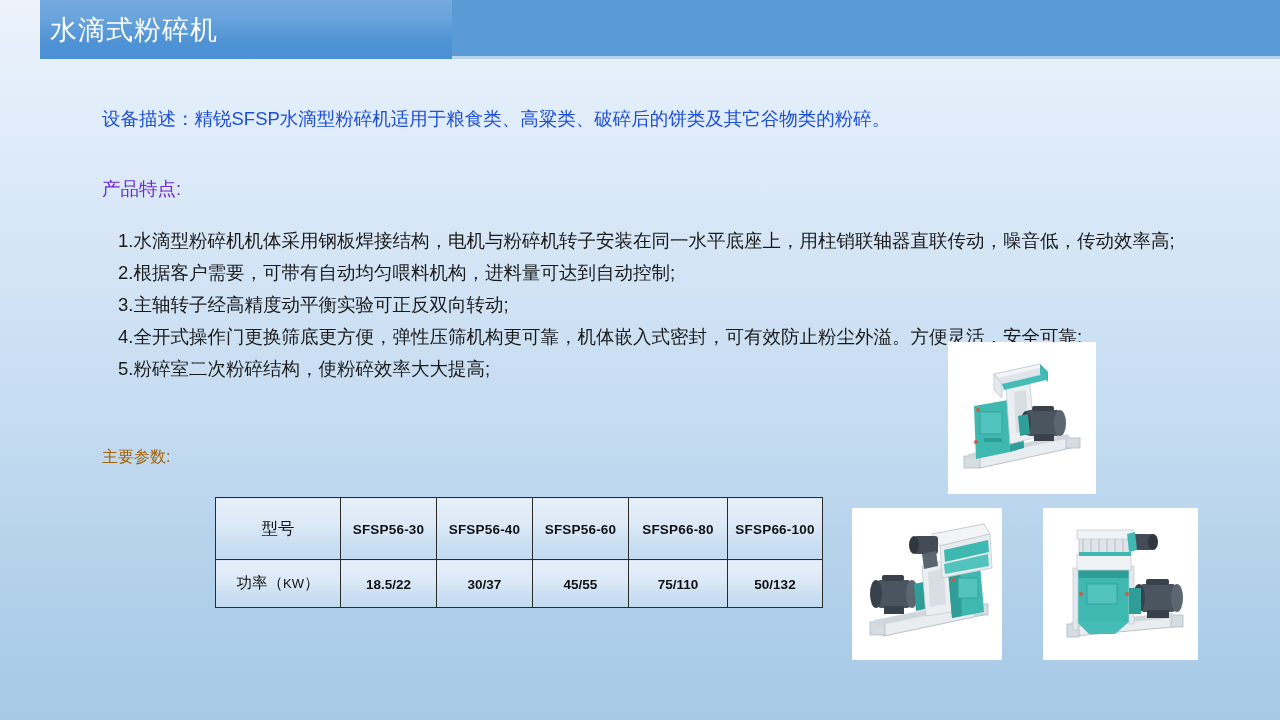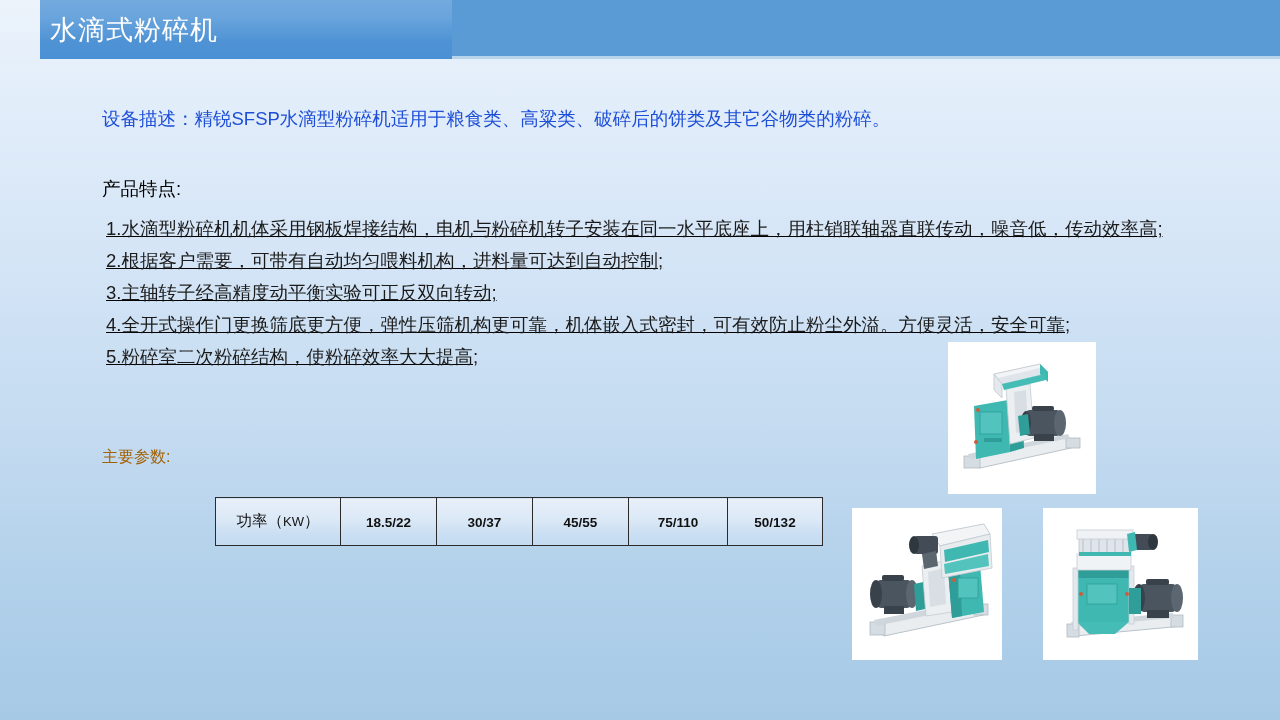--- a/index.html
+++ b/index.html
@@ -70,31 +70,30 @@
     line-height: 26px;
     color: #1d4ed8;
     white-space: nowrap;
   }
   .features-title {
     position: absolute;
     left: 102px;
     top: 176px;
     font-size: 18.5px;
     line-height: 26px;
-    color: #000000;
+    color: #6d28d9;
     white-space: nowrap;
   }
   .features-list {
     position: absolute;
     left: 102px;
     top: 209px;
-    margin: 4px;
+    margin: 16px;
     padding: 0;
     list-style: none;
-    text-decoration: underline;
   }
   .features-list li {
     font-size: 18.5px;
     line-height: 32px;
     color: #1a1a1a;
     white-space: nowrap;
   }
   .params-title {
     position: absolute;
     left: 102px;
@@ -185,20 +184,40 @@
     <li>3.主轴转子经高精度动平衡实验可正反双向转动;</li>
     <li>4.全开式操作门更换筛底更方便，弹性压筛机构更可靠，机体嵌入式密封，可有效防止粉尘外溢。方便灵活，安全可靠;</li>
     <li>5.粉碎室二次粉碎结构，使粉碎效率大大提高;</li>
   </ul>
 
   <div class="params-title">主要参数:</div>
 
   <div class="spec-table-wrap">
     <table class="spec-table">
       <tbody>
+        <tr class="row-head">
+          <td class="col-label">
+            <span class="cell-label-head">型号</span>
+          </td>
+          <td class="col-v1">
+            <span class="cell-model">SFSP56-30</span>
+          </td>
+          <td class="col-v2">
+            <span class="cell-model">SFSP56-40</span>
+          </td>
+          <td class="col-v3">
+            <span class="cell-model">SFSP56-60</span>
+          </td>
+          <td class="col-v4">
+            <span class="cell-model">SFSP66-80</span>
+          </td>
+          <td class="col-v5">
+            <span class="cell-model">SFSP66-100</span>
+          </td>
+        </tr>
 
         <tr class="row-body">
           <td class="col-label">
             <span class="cell-label"><span>功率（</span><span class="unit">KW</span><span>）</span></span>
           </td>
           <td class="col-v1">
             <span class="cell-value">18.5/22</span>
           </td>
           <td class="col-v2">
             <span class="cell-value">30/37</span>

